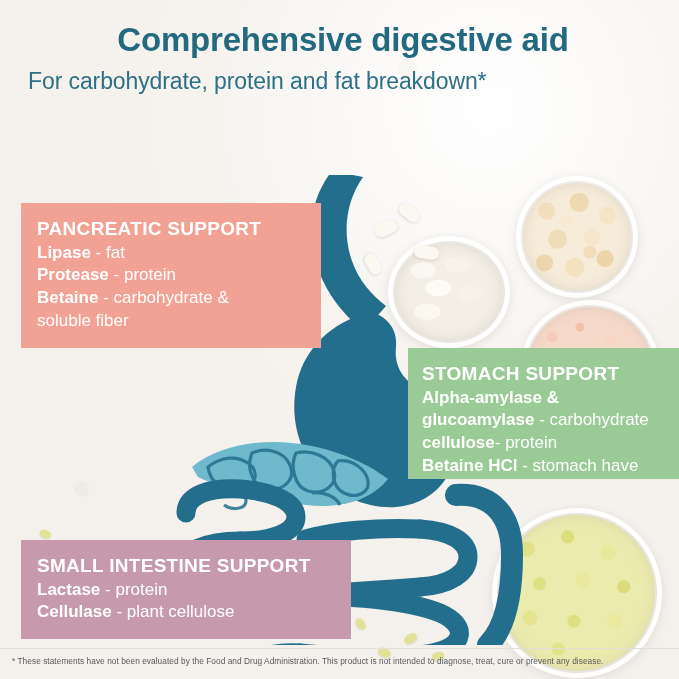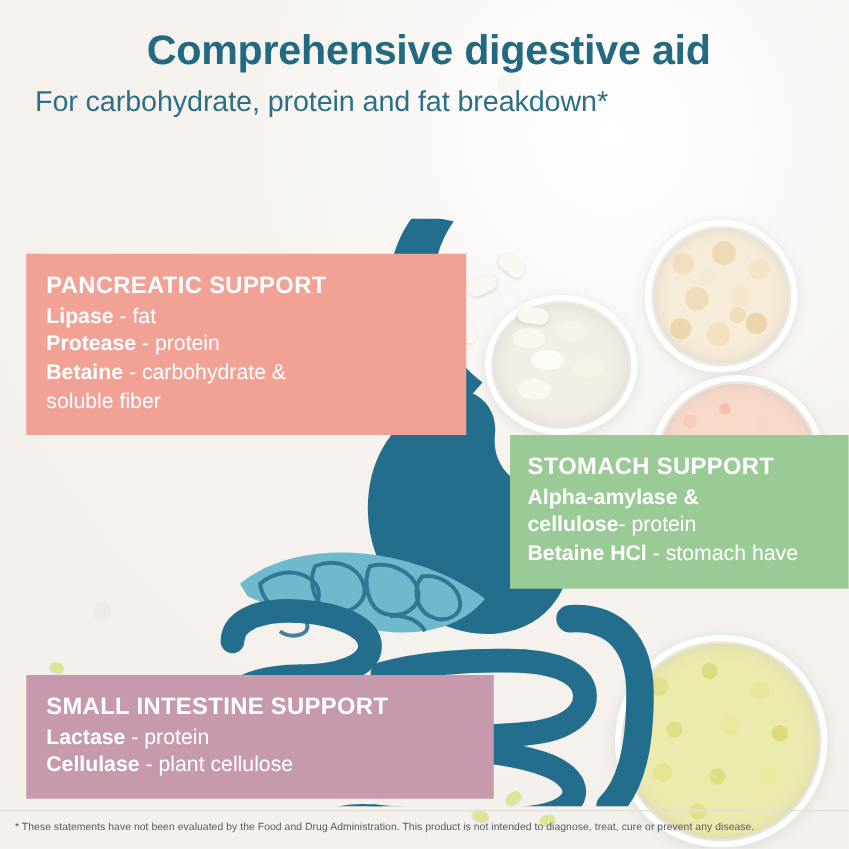--- a/index.html
+++ b/index.html
@@ -112,23 +112,23 @@
     font-size:23px;font-weight:normal;color:#2d7086;letter-spacing:-.1px;
     line-height:1.2;margin:9px 0 0 0;
   }
 
   
   .info-box{position:absolute;box-sizing:border-box;color:#ffffff;}
   .box-title{font-size:19px;font-weight:bold;letter-spacing:.3px;line-height:1.25;margin:0 0 1px 0;}
   .box-line{font-size:17px;line-height:1.33;margin:0;font-weight:normal;}
   .box-line b{font-weight:bold;}
 
-  #box-pancreatic{left:21px;top:203px;width:352px;padding:14px 16px 16px 16px;background:#f2a195;}
-  #box-stomach{left:408px;top:348px;width:271px;padding:14px 14px 16px 14px;background:#9acb96;}
-  #box-small-intestine{left:21px;top:540px;width:374px;padding:14px 16px 15px 16px;background:#c69aac;}
+  #box-pancreatic{left:21px;top:203px;width:300px;padding:14px 16px 16px 16px;background:#f2a195;}
+  #box-stomach{left:408px;top:348px;width:271px;padding:14px 14px 2px 14px;background:#9acb96;}
+  #box-small-intestine{left:21px;top:540px;width:330px;padding:14px 16px 15px 16px;background:#c69aac;}
 
   
   #footnote-rule{position:absolute;left:0;right:0;top:648px;height:1px;background:#e3ded8;}
   #footnote{
     position:absolute;left:12px;top:656px;width:660px;
     font-size:8.3px;color:#58595b;line-height:1.25;letter-spacing:.05px;
   }
 </style>
 </head>
 <body>
@@ -223,20 +223,21 @@
   <p class="box-title">PANCREATIC SUPPORT</p>
   <p class="box-line"><b>Lipase</b><span> - fat</span></p>
   <p class="box-line"><b>Protease</b><span> - protein</span></p>
   <p class="box-line"><b>Betaine</b><span> - carbohydrate &amp;</span></p>
   <p class="box-line"><b></b><span>soluble fiber</span></p>
 </div>
 
 <div class="info-box" id="box-stomach">
   <p class="box-title">STOMACH SUPPORT</p>
   <p class="box-line"><b>Alpha-amylase &amp;</b><span></span></p>
+  <p class="box-line"><b>glucoamylase</b><span> - carbohydrate</span></p>
   <p class="box-line"><b>cellulose</b><span>- protein</span></p>
   <p class="box-line"><b>Betaine HCl</b><span> - stomach have</span></p>
 </div>
 
 <div class="info-box" id="box-small-intestine">
   <p class="box-title">SMALL INTESTINE SUPPORT</p>
   <p class="box-line"><b>Lactase</b><span> - protein</span></p>
   <p class="box-line"><b>Cellulase</b><span> - plant cellulose</span></p>
 </div>
 

